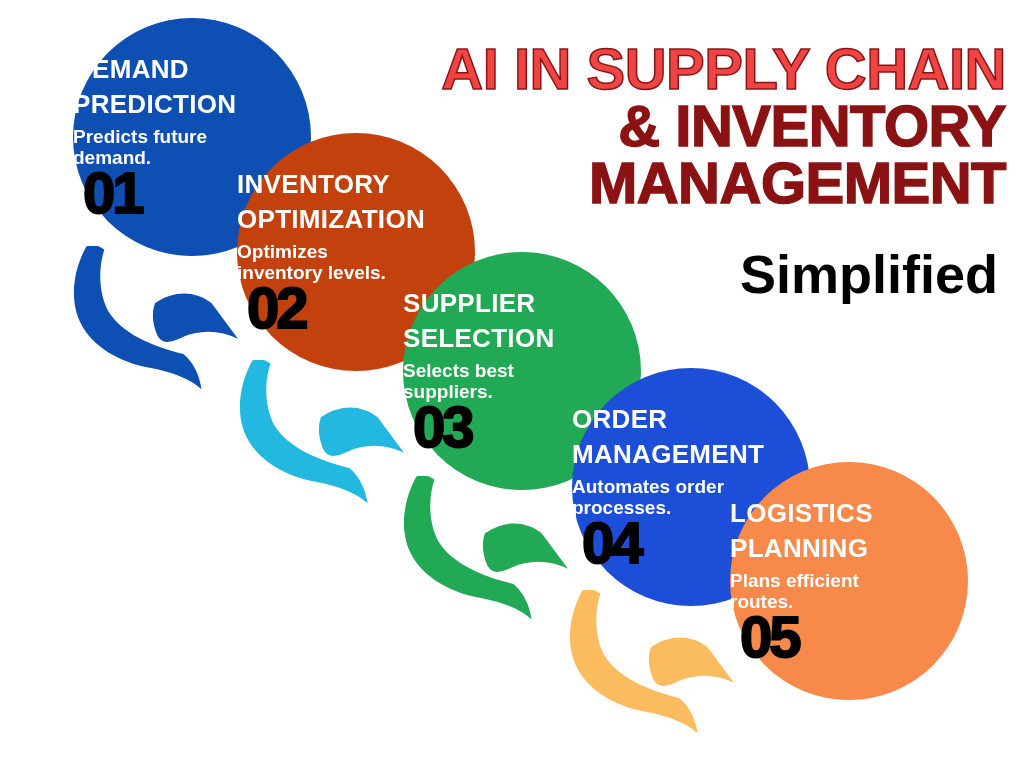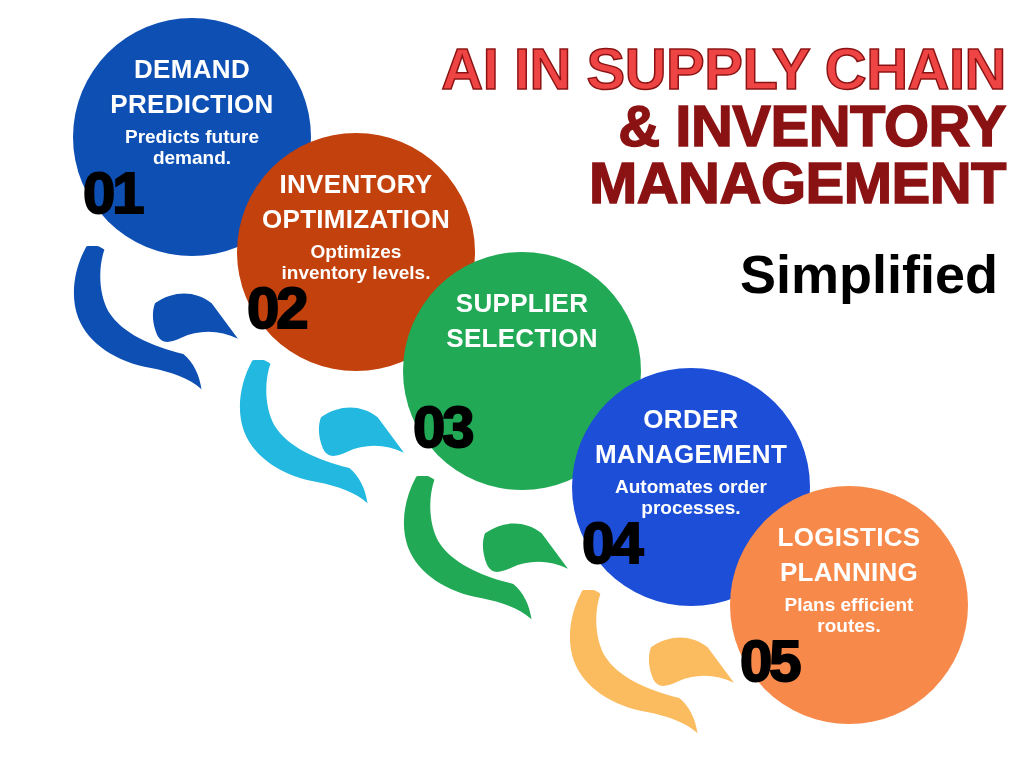--- a/index.html
+++ b/index.html
@@ -37,21 +37,20 @@
     z-index: 5;
   }
 
   
   .circle {
     position: absolute;
     width: 238px;
     height: 238px;
     border-radius: 50%;
     color: #ffffff;
-    text-align: center;
     box-sizing: border-box;
     padding-top: 34px;
   }
   .circle .heading {
     font-size: 26px;
     line-height: 35px;
     font-weight: bold;
     letter-spacing: 0.3px;
   }
   .circle .desc {
@@ -68,21 +67,21 @@
     line-height: 1;
     font-weight: bold;
     letter-spacing: -3px;
     color: #000000;
     -webkit-text-stroke: 2px #000000;
   }
   #circle-1 { left: 73px;  top: 18px;  z-index: 1; }
   #circle-2 { left: 237px; top: 133px; z-index: 2; }
   #circle-3 { left: 403px; top: 252px; z-index: 3; }
   #circle-4 { left: 572px; top: 368px; z-index: 4; }
-  #circle-5 { left: 730px; top: 486px; z-index: 5; }
+  #circle-5 { left: 730px; top: 462px; z-index: 5; }
 
   
   .arrow {
     position: absolute;
     width: 172px;
     height: 148px;
     z-index: 0;
   }
   #arrow-1 { left: 70px;  top: 246px; }
   #arrow-2 { left: 236px; top: 360px; }
@@ -152,20 +151,24 @@
       <div>inventory levels.</div>
     </div>
     <div class="step-number">02</div>
   </div>
 
   <div class="circle" id="circle-3" style="background: rgb(33, 169, 86);">
     <div class="heading">
       <div>SUPPLIER</div>
       <div>SELECTION</div>
     </div>
+    <div class="desc">
+      <div>Selects best</div>
+      <div>suppliers.</div>
+    </div>
     <div class="step-number">03</div>
   </div>
 
   <div class="circle" id="circle-4" style="background: #1d4ed8;">
     <div class="heading">
       <div>ORDER</div>
       <div>MANAGEMENT</div>
     </div>
     <div class="desc">
       <div>Automates order</div>

